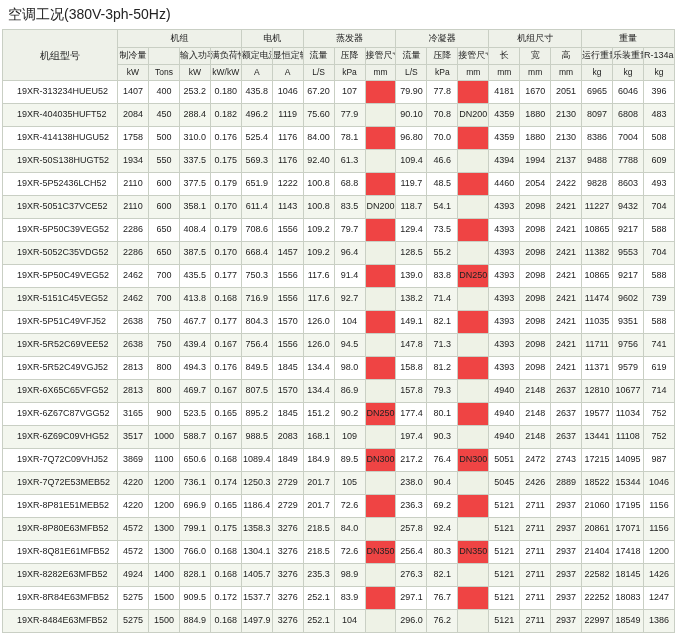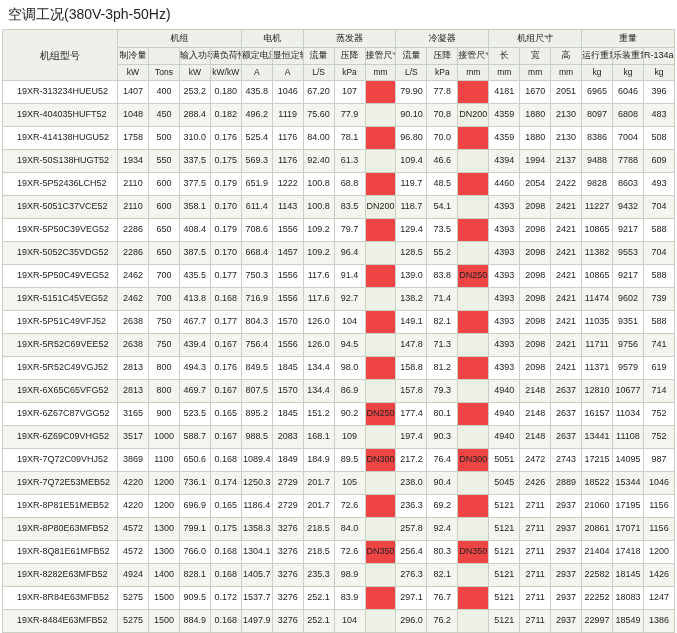--- a/index.html
+++ b/index.html
@@ -175,21 +175,21 @@
           <td class="pipe"></td>
           <td>4181</td>
           <td>1670</td>
           <td>2051</td>
           <td>6965</td>
           <td>6046</td>
           <td>396</td>
         </tr>
         <tr class="alt">
           <td class="model w-model">19XR-404035HUFT52</td>
-          <td>1048</td>
+          <td>2084</td>
           <td>450</td>
           <td>288.4</td>
           <td>0.182</td>
           <td>496.2</td>
           <td>1119</td>
           <td>75.60</td>
           <td>77.9</td>
           <td class="pipe"></td>
           <td>90.10</td>
           <td>70.8</td>
@@ -463,21 +463,21 @@
           <td>1845</td>
           <td>151.2</td>
           <td>90.2</td>
           <td class="pipe">DN250</td>
           <td>177.4</td>
           <td>80.1</td>
           <td class="pipe"></td>
           <td>4940</td>
           <td>2148</td>
           <td>2637</td>
-          <td>16157</td>
+          <td>19577</td>
           <td>11034</td>
           <td>752</td>
         </tr>
         <tr class="alt">
           <td class="model w-model">19XR-6Z69C09VHG52</td>
           <td>3517</td>
           <td>1000</td>
           <td>588.7</td>
           <td>0.167</td>
           <td>988.5</td>

